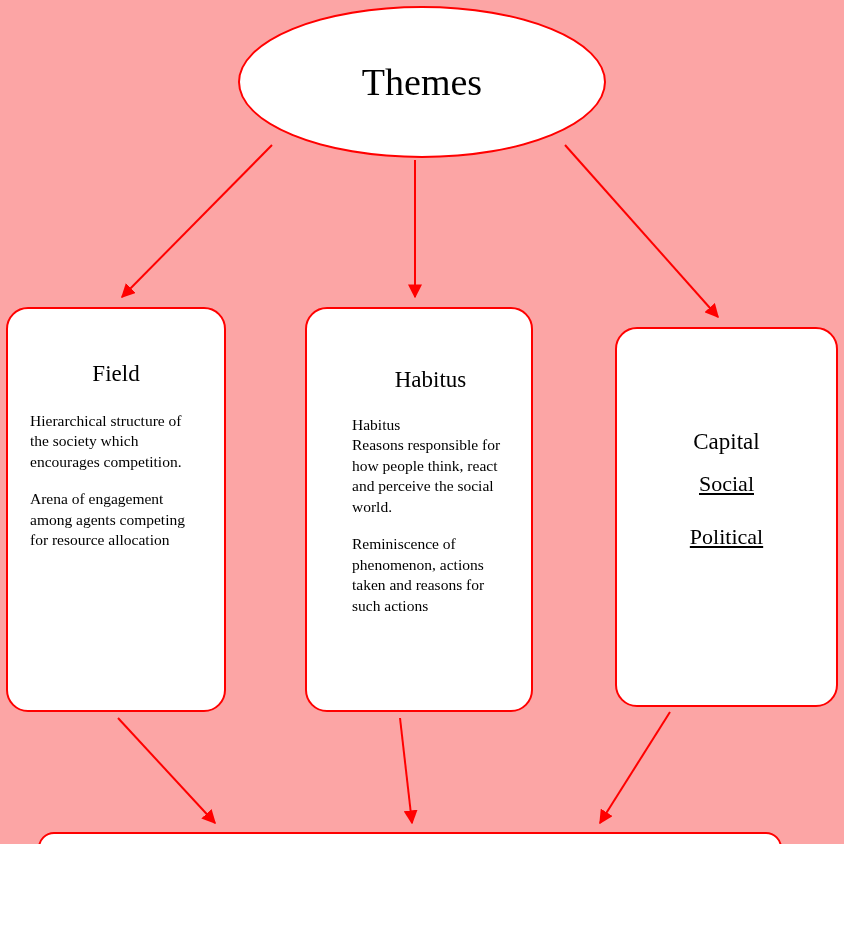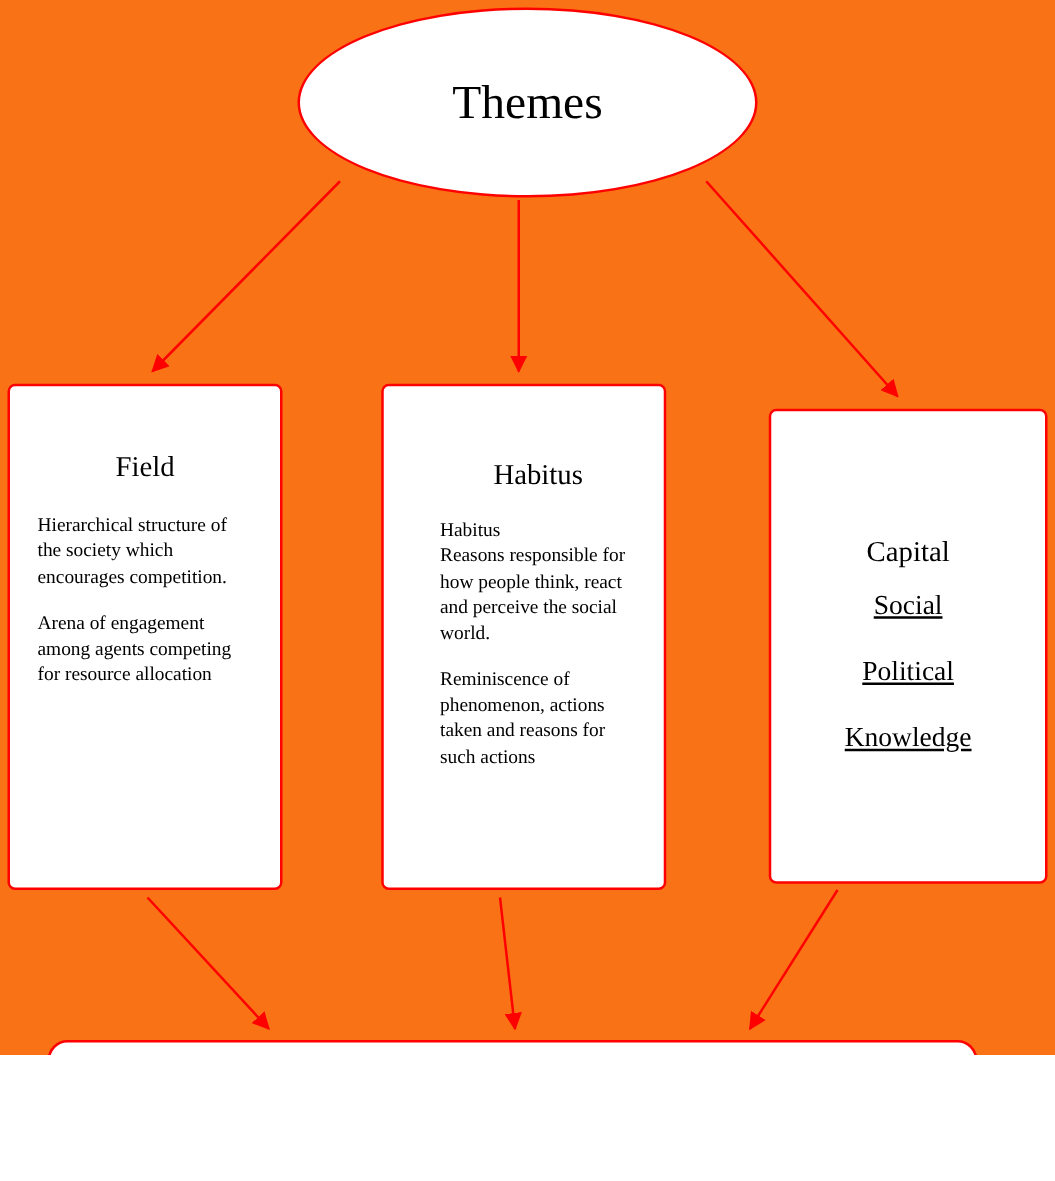--- a/index.html
+++ b/index.html
@@ -4,21 +4,21 @@
 <style>
   html, body {
     margin: 0;
     padding: 0;
     background: #ffffff;
   }
   #canvas {
     position: relative;
     width: 844px;
     height: 844px;
-    background: #f97316;
+    background: #fca5a5;
     font-family: "Liberation Serif", serif;
     overflow: hidden;
   }
   #edges {
     position: absolute;
     left: 0;
     top: 0;
     width: 844px;
     height: 945px;
     pointer-events: none;
@@ -40,21 +40,21 @@
     align-items: center;
     justify-content: center;
   }
   #node-themes .node-title {
     font-size: 38px;
     color: #000000;
     line-height: 1;
   }
   
   .branch {
-    border-radius: 6px;
+    border-radius: 22px;
     padding: 0;
   }
   #node-field {
     left: 6px;
     top: 307px;
     width: 220px;
     height: 405px;
   }
   #node-habitus {
     left: 305px;
@@ -168,21 +168,20 @@
 Reasons responsible for how people think, react and perceive the social world.</p>
       <p class="para">Reminiscence of phenomenon, actions taken and reasons for such actions</p>
     </div>
   </div>
 
   <div class="node branch" id="node-capital">
     <div class="node-title">Capital</div>
     <ul class="cap-list">
       <li>Social</li>
       <li>Political</li>
-      <li>Knowledge</li>
     </ul>
   </div>
 
   <div class="node" id="node-power">
     <div class="node-title">Power</div>
   </div>
 
 </div>
 
 </body></html>

